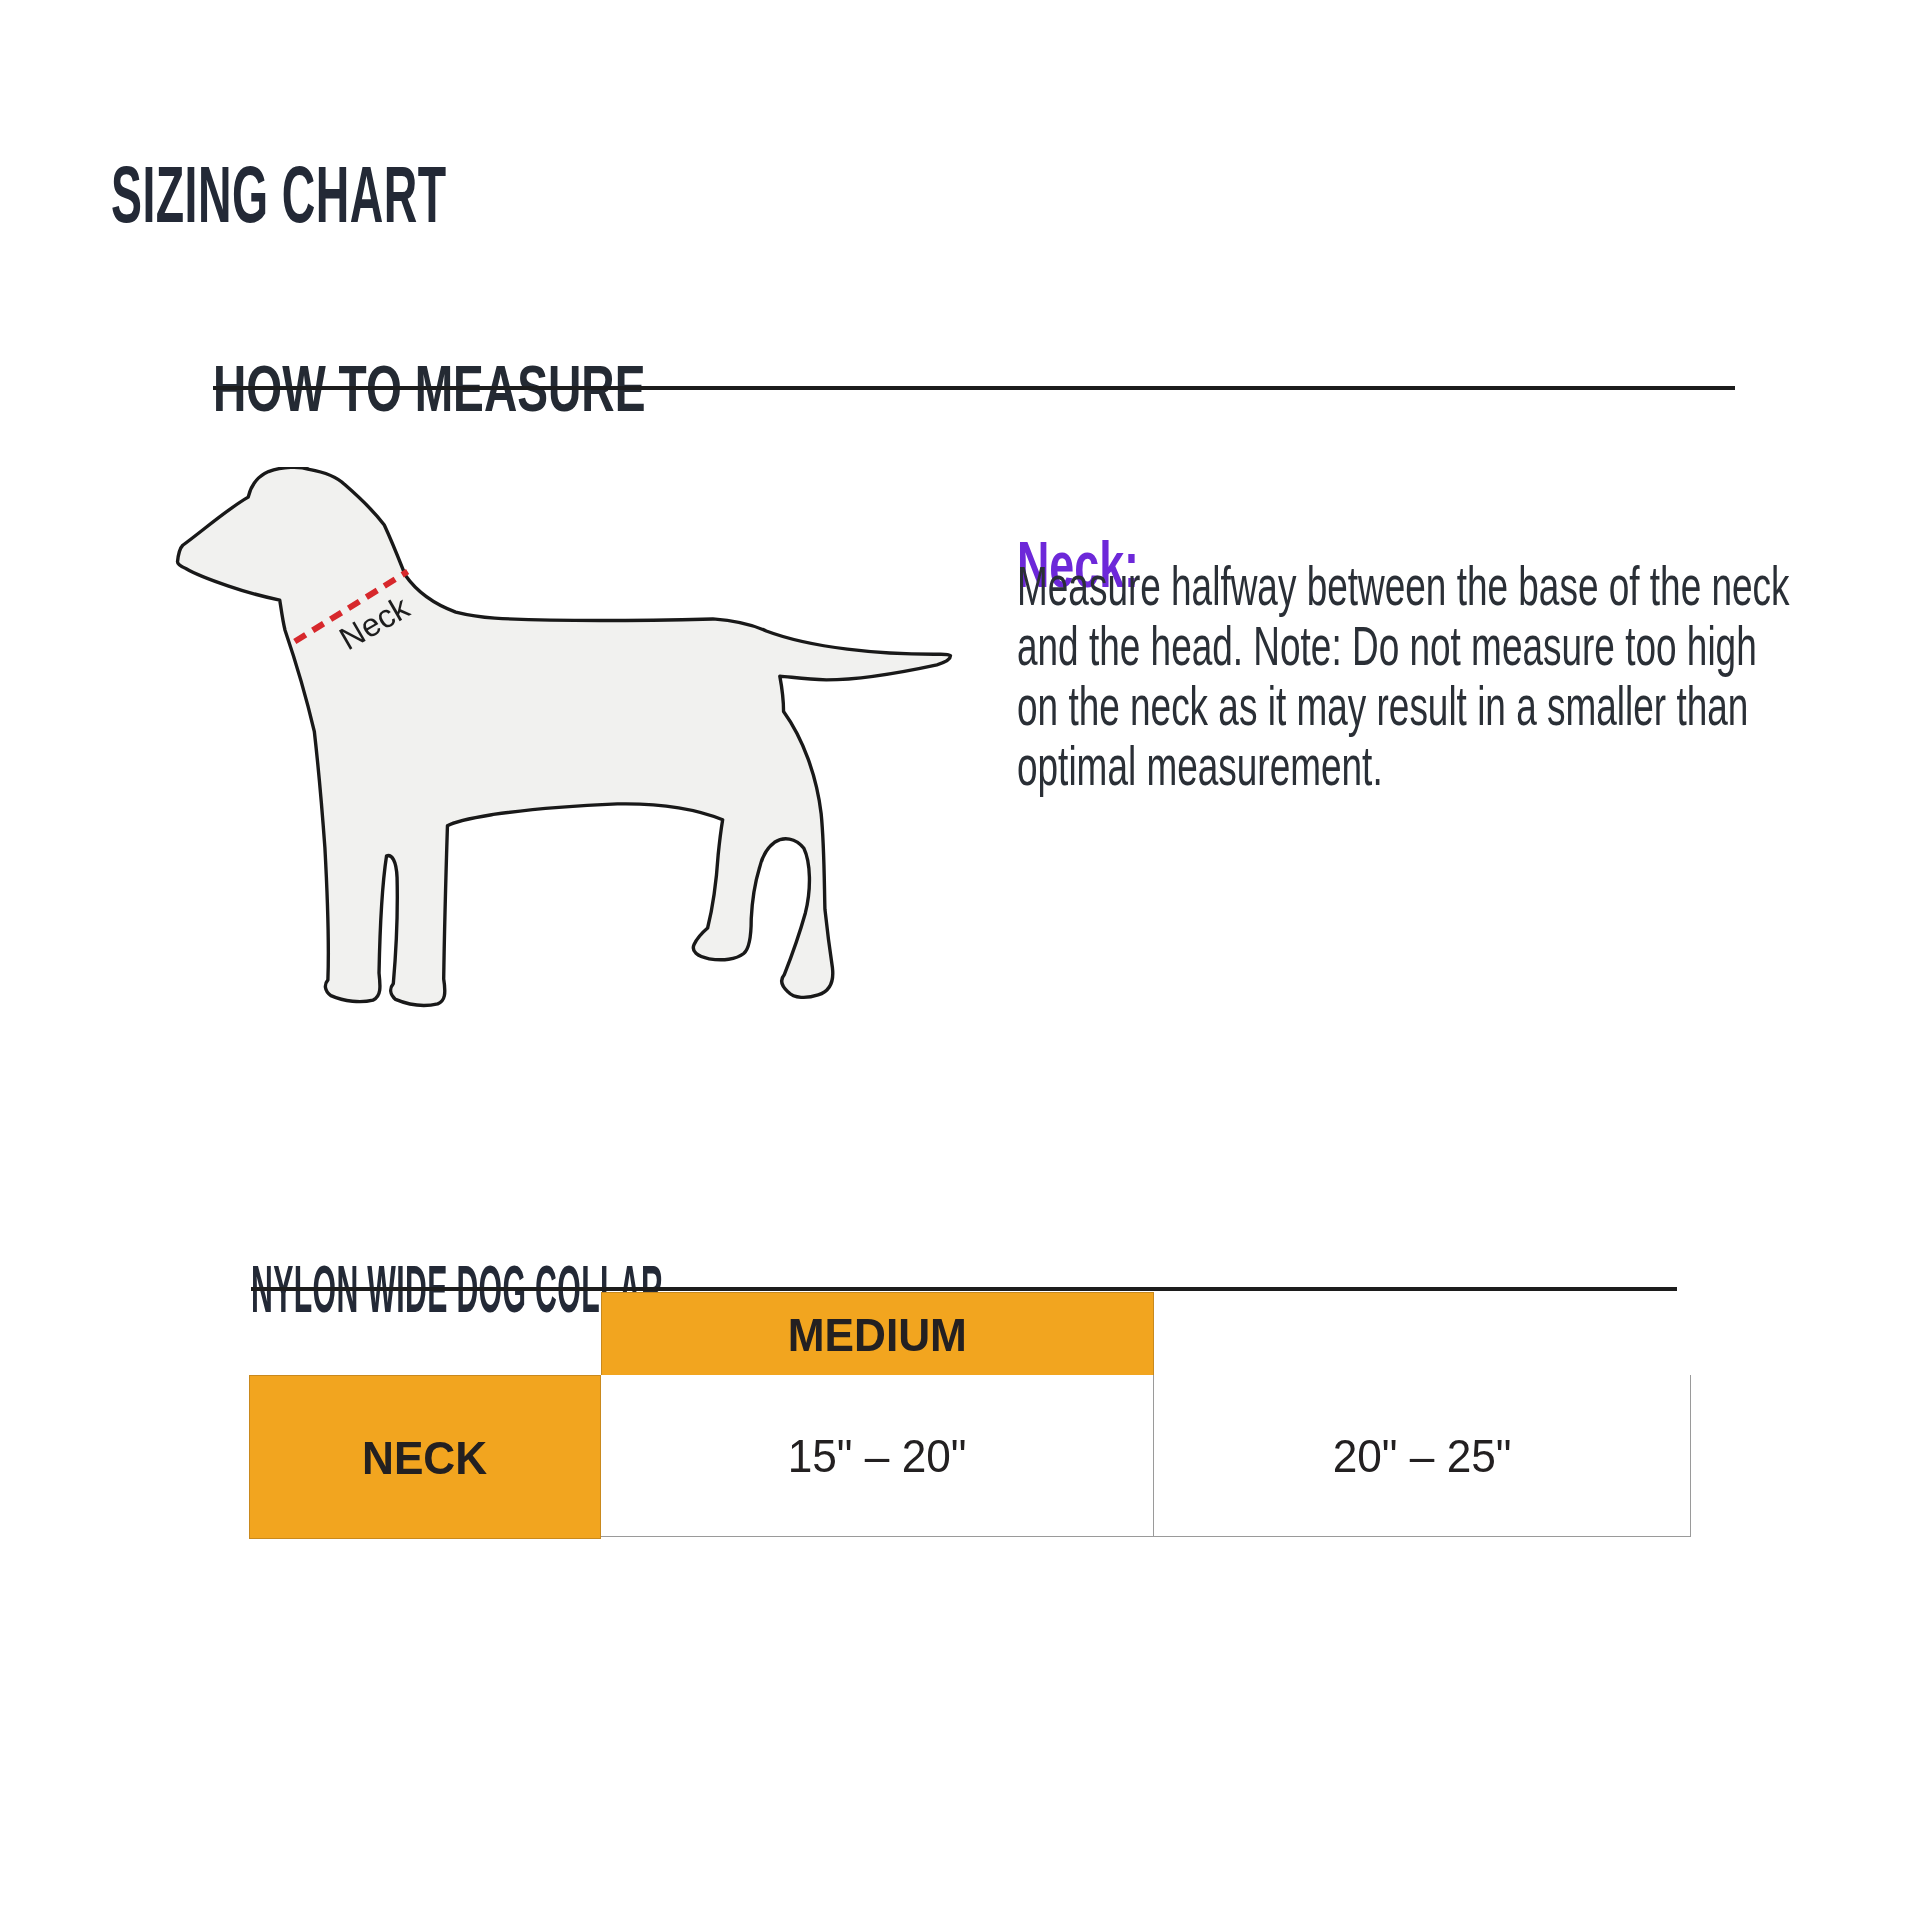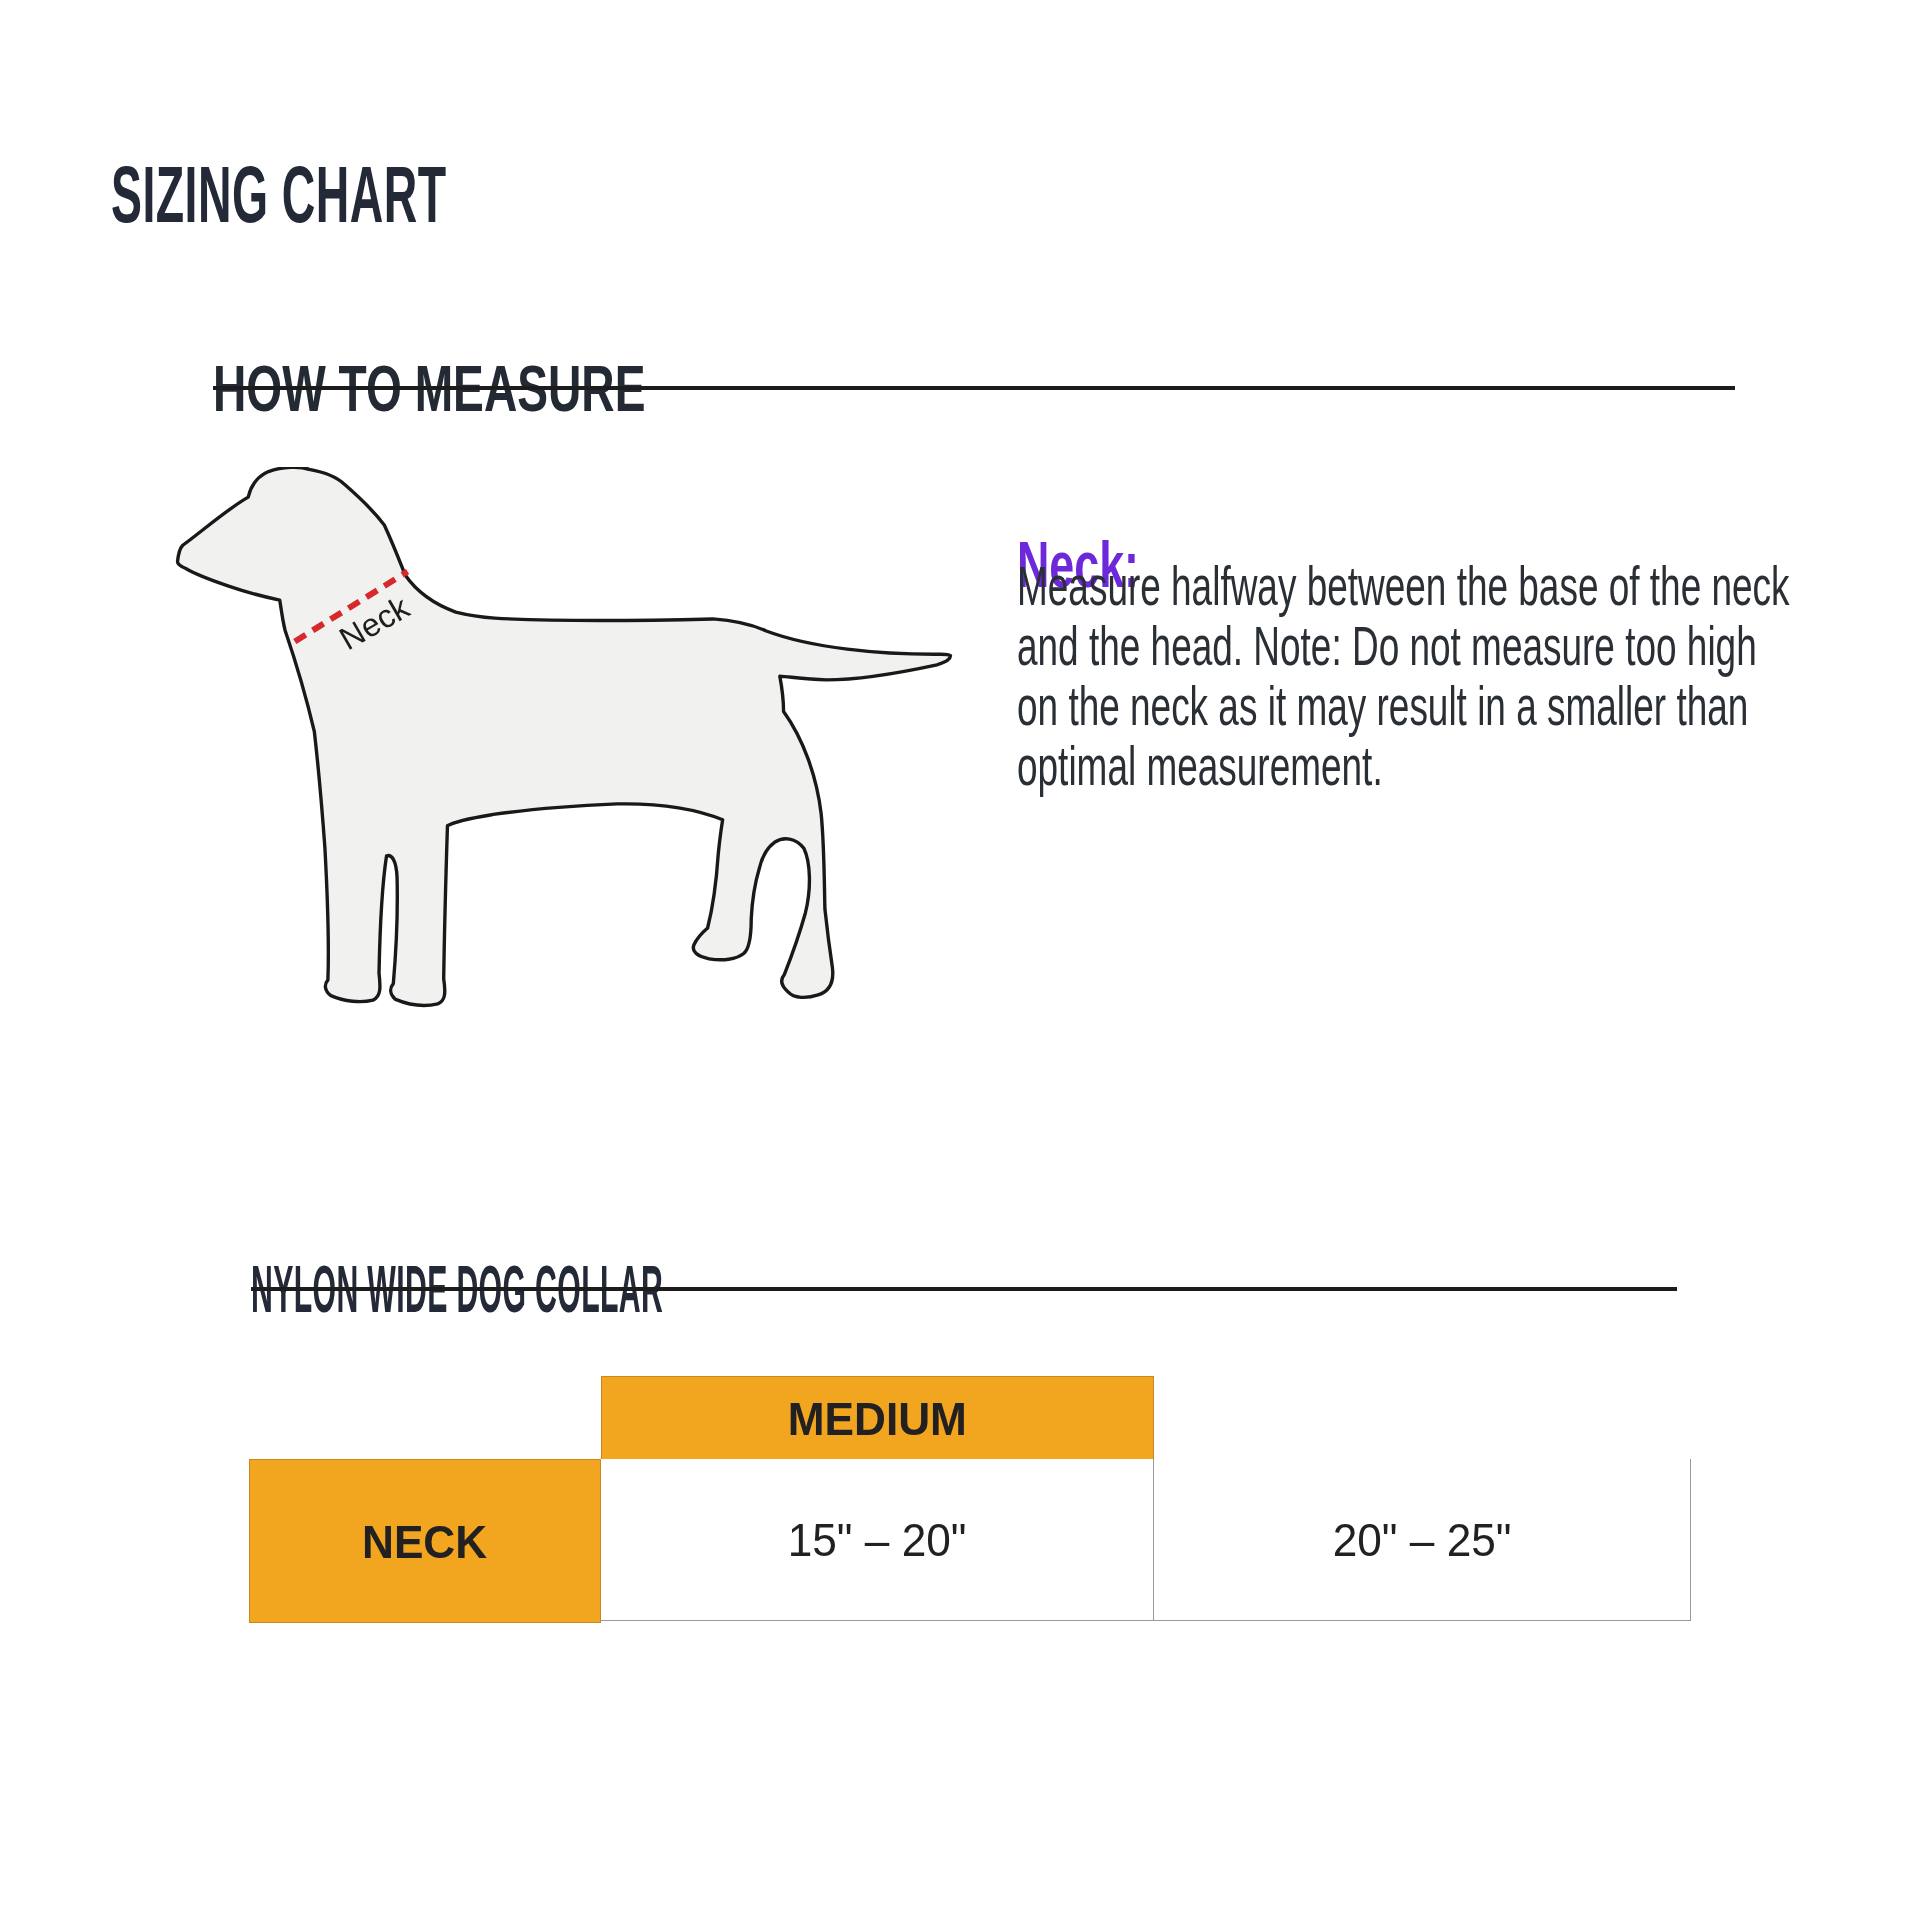--- a/index.html
+++ b/index.html
@@ -71,21 +71,21 @@
   .instructions .line { height: 60px; }
 
   .product-heading {
     left: 251px; top: 1199px;
     font-size: 67px; font-weight: 700;
     color: #232936; line-height: 1;
     letter-spacing: 0.8px;
   }
   .product-heading .cond { transform: scaleX(0.451); }
 
-  .size-table { left: 249px; top: 1376px; width: 1441px; height: 247px; }
+  .size-table { left: 249px; top: 1292px; width: 1441px; height: 247px; }
   .size-table .cell {
     position: absolute;
     box-sizing: border-box;
     display: flex; align-items: center; justify-content: center;
     font-size: 47px;
     color: #232021;
   }
   .size-table .cell .cond-c { transform: scaleX(0.94); }
   .cell-orange {
     background: #F2A51F;

